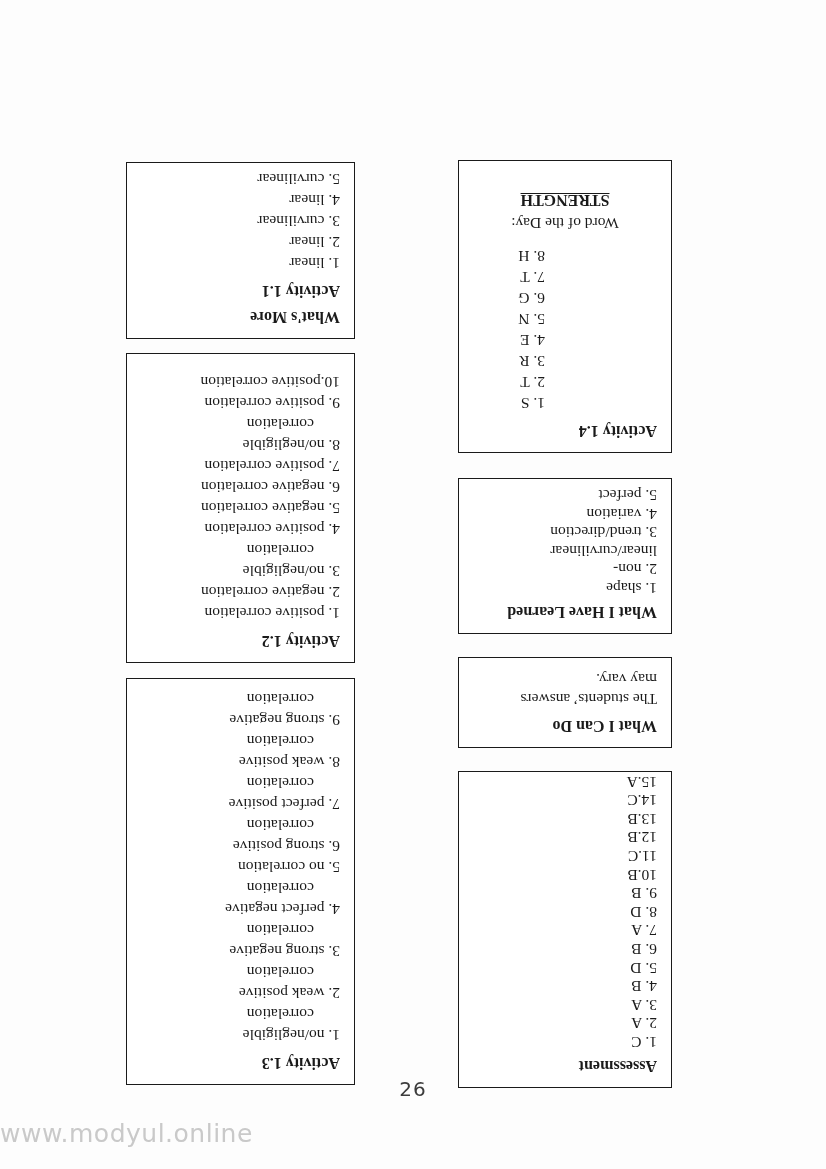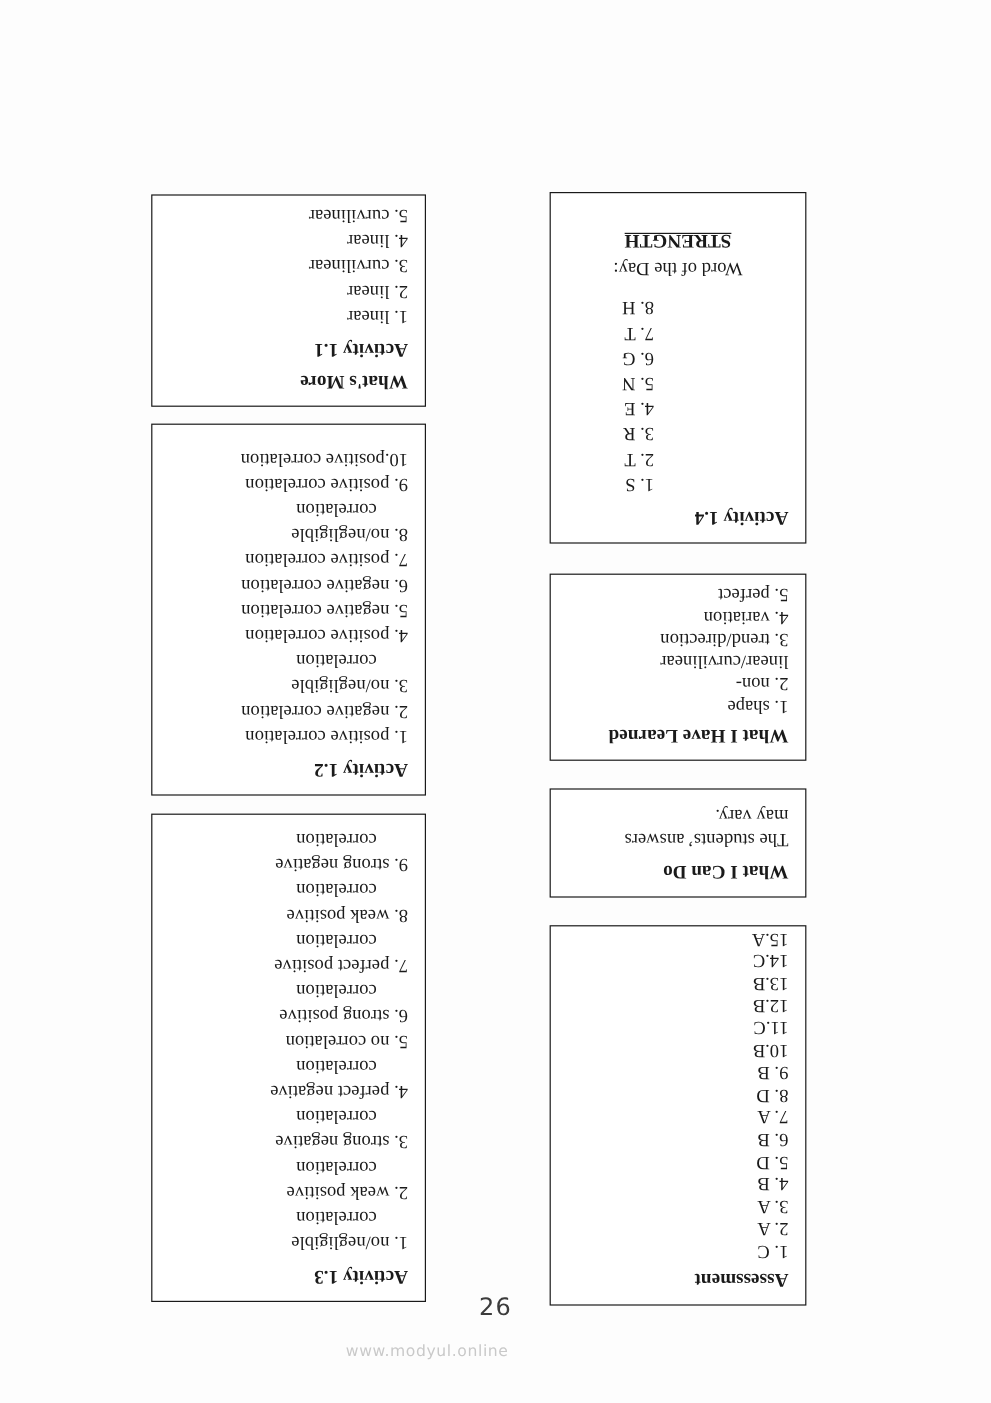--- a/index.html
+++ b/index.html
@@ -60,23 +60,23 @@
   #box-assessment      {left:458px;top:771px;width:214px;height:317px;}
   #box-assessment ul.list{margin-top:4px;}
   .page-number{
     position:absolute;left:0;top:1077px;width:826px;
     text-align:center;
     font-family:"DejaVu Sans","Liberation Sans",sans-serif;
     font-size:20px;color:#3c3c3c;letter-spacing:1px;
   }
   .watermark{
     position:absolute;left:0;top:1119px;width:712px;
-    text-align:center;
+    text-align:left;
     font-family:"DejaVu Sans","Liberation Sans",sans-serif;
-    font-size:13px;color:#c9c9c9;letter-spacing:0.5px;
+    font-size:25px;color:#c9c9c9;letter-spacing:0.5px;
   }
 </style>
 </head>
 <body>
 
 <div class="box" id="box-whats-more">
   <div class="flip">
     <div class="box-title">What's More</div>
     <div class="box-title">Activity 1.1</div>
     <ul class="list hang">

